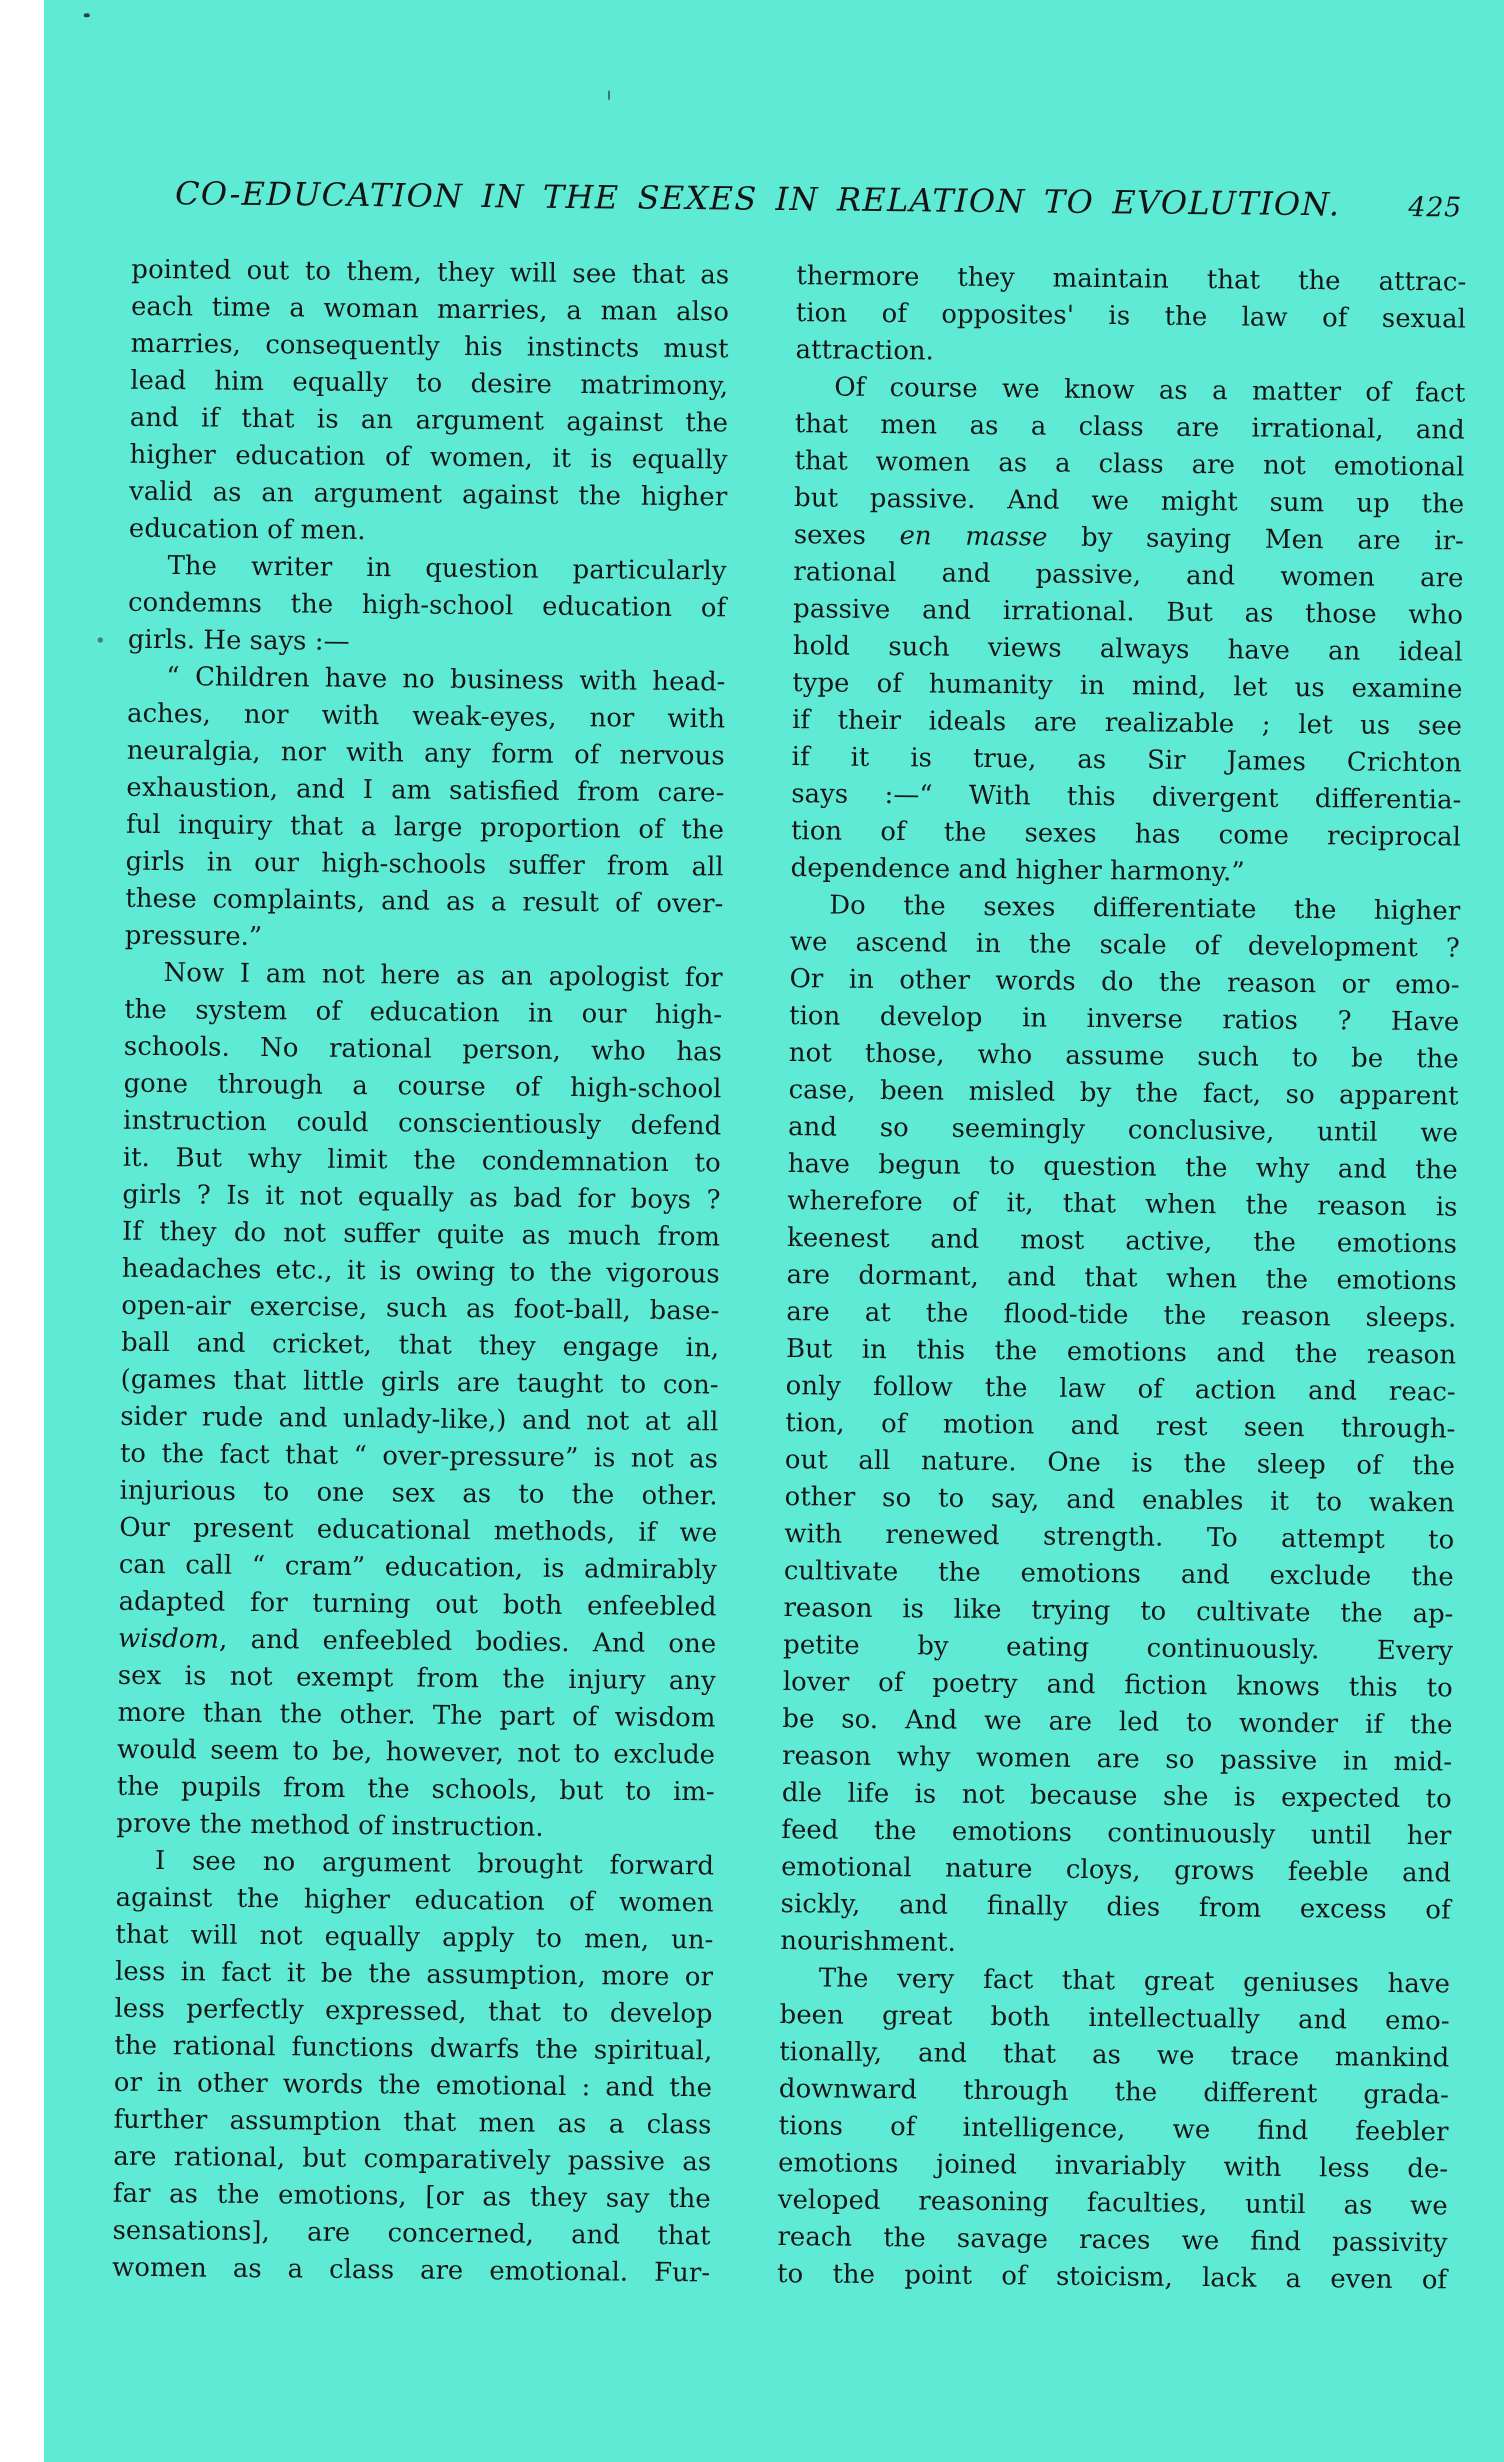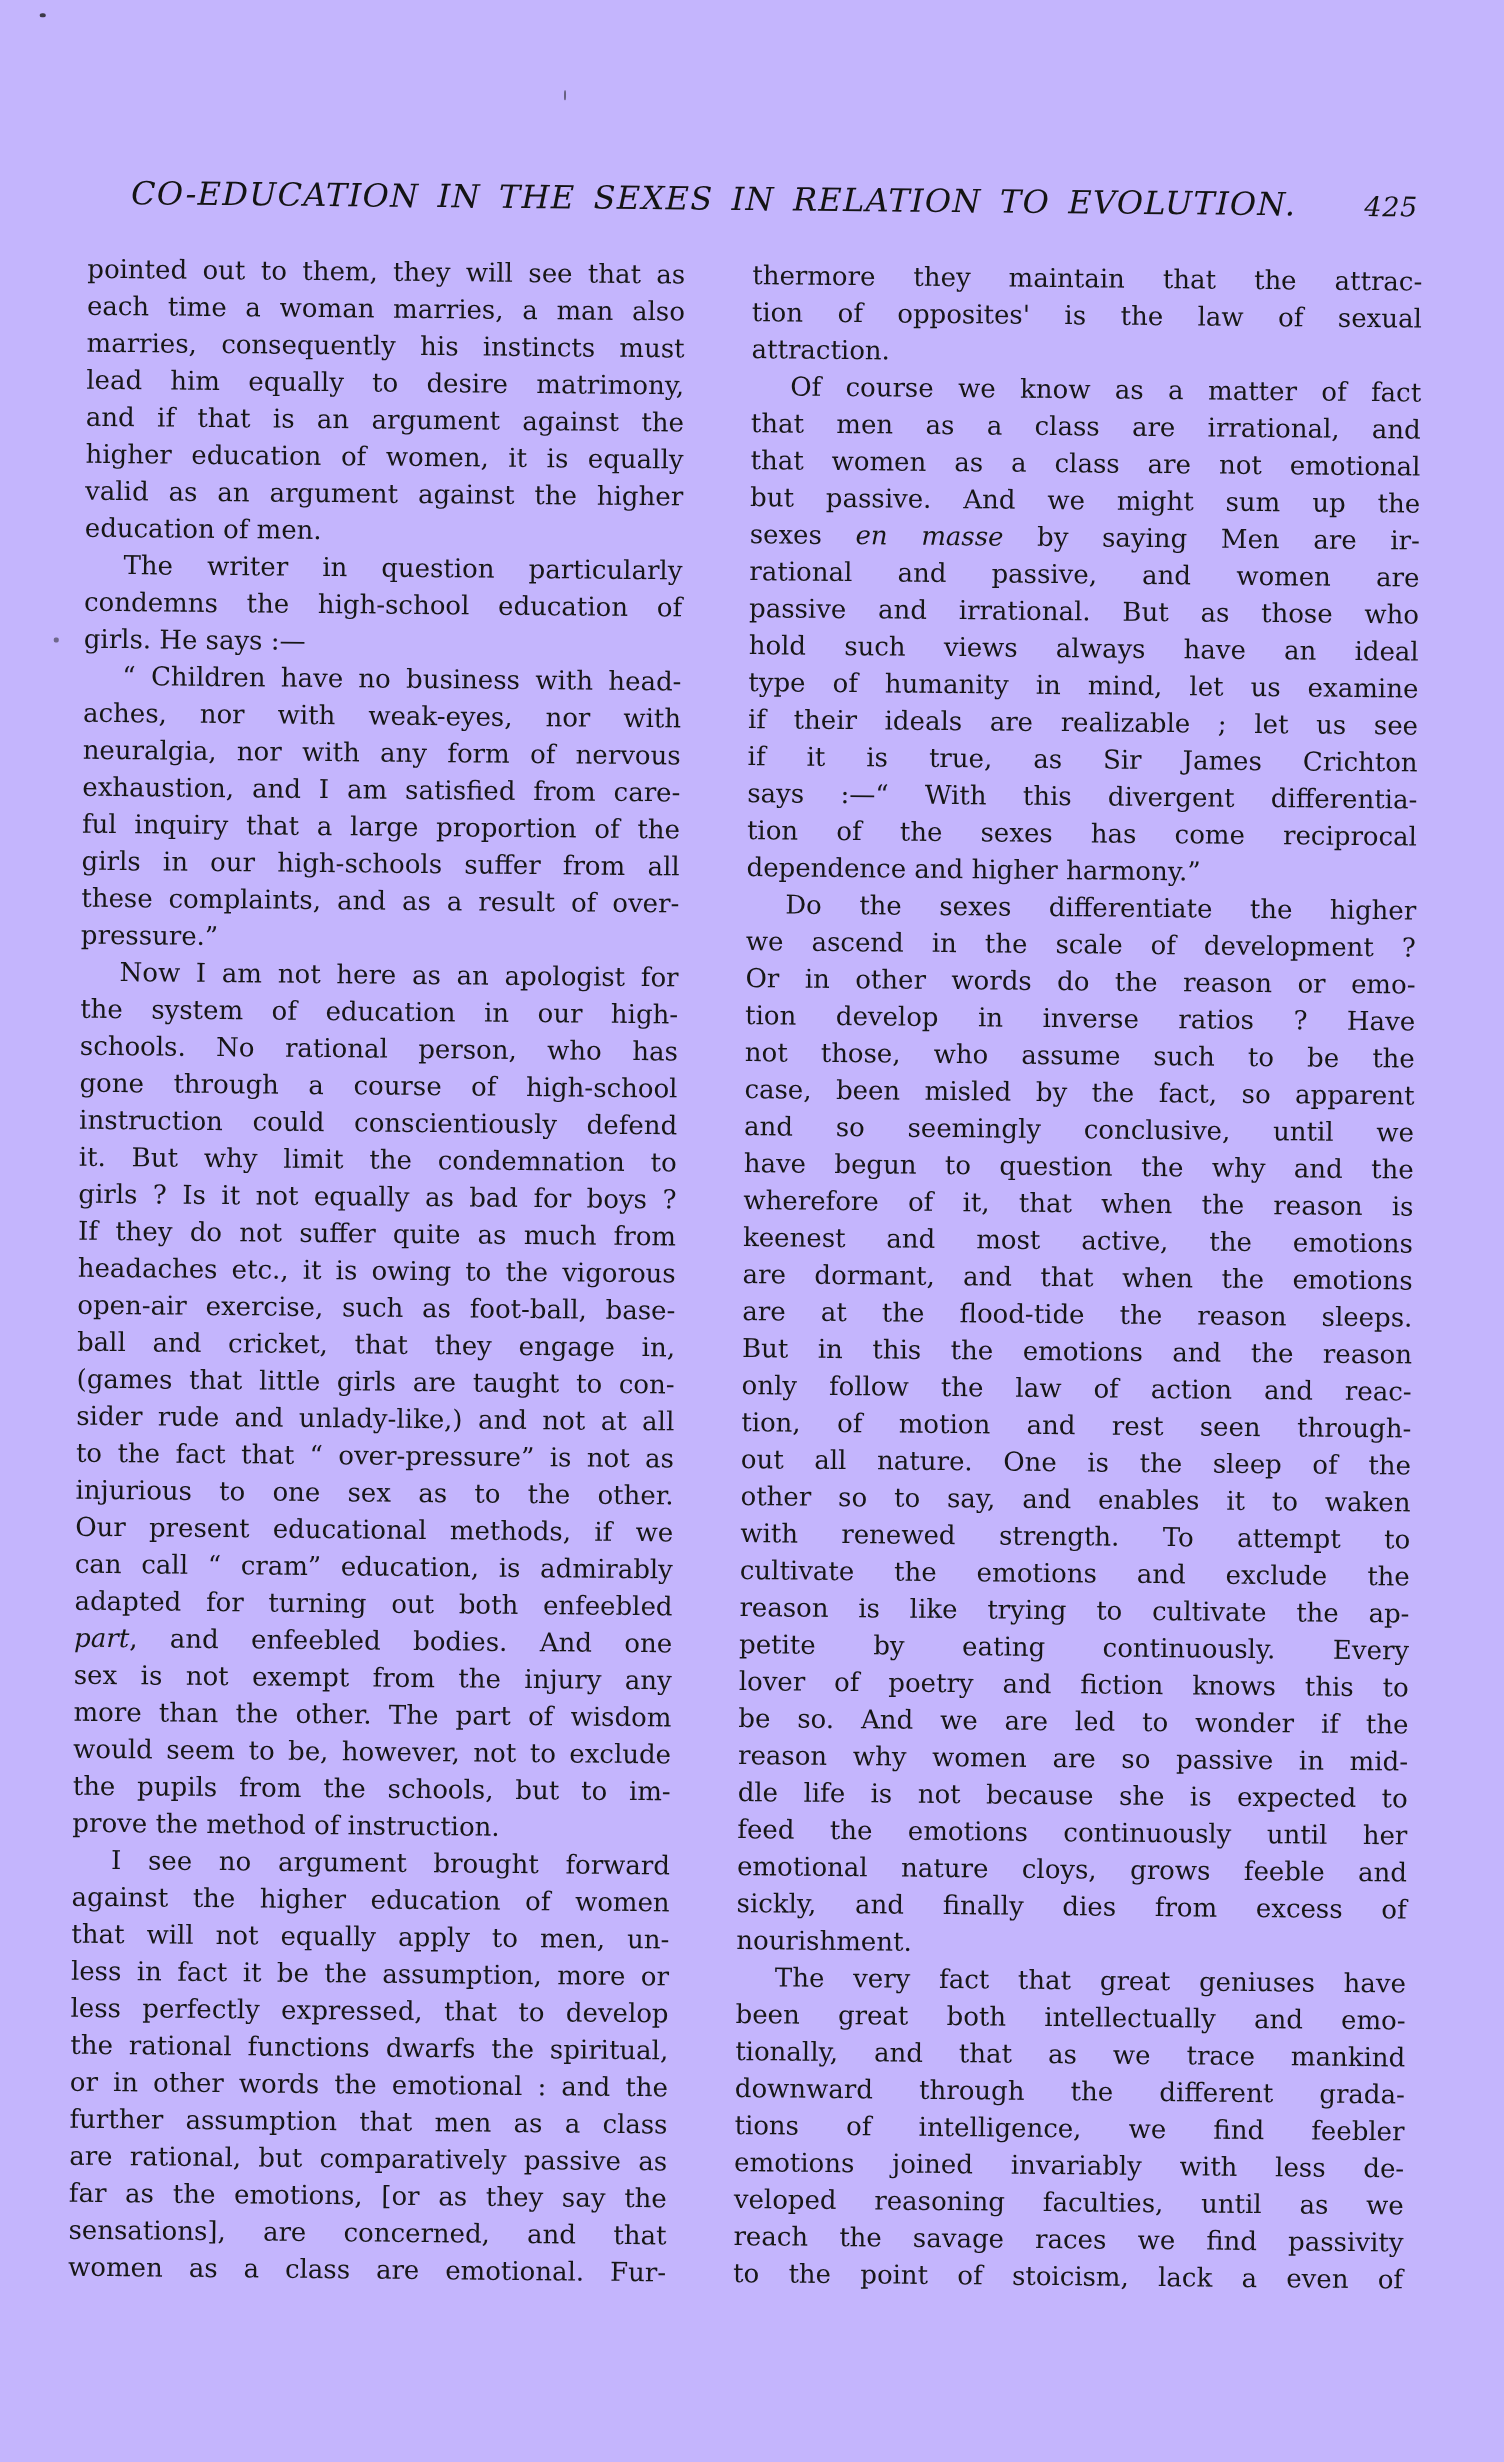--- a/index.html
+++ b/index.html
@@ -2,21 +2,21 @@
 <html style="font-size:10.8px"><head>
 <meta charset="utf-8">
 <style>
   html,body{margin:0;padding:0;}
   body{
     width:1504px;height:2462px;position:relative;overflow:hidden;
     background:#ffffff;
     font-family:"DejaVu Serif","Liberation Serif",serif;
   }
   .page{
-    position:absolute;inset:0;background:#c4b5fd;color:#161616;
+    position:absolute;inset:0;background:#5eead4;color:#161616;margin-left:44px;
   }
   .tilt{
     position:absolute;inset:0;
     transform:rotate(0.55deg);
     transform-origin:740px 202px;
   }
   .running-header{
     position:absolute;left:131px;top:180px;width:1287px;
     display:flex;justify-content:space-between;align-items:baseline;
     font-style:italic;font-size:32px;letter-spacing:1.3px;word-spacing:6.7px;
@@ -84,21 +84,21 @@
         <div class="line">headaches etc., it is owing to the vigorous</div>
         <div class="line">open-air exercise, such as foot-ball, base-</div>
         <div class="line">ball and cricket, that they engage in,</div>
         <div class="line">(games that little girls are taught to con-</div>
         <div class="line">sider rude and unlady-like,) and not at all</div>
         <div class="line">to the fact that “ over-pressure” is not as</div>
         <div class="line">injurious to one sex as to the other.</div>
         <div class="line">Our present educational methods, if we</div>
         <div class="line">can call “ cram” education, is admirably</div>
         <div class="line">adapted for turning out both enfeebled</div>
-        <div class="line"><i>part</i>, and enfeebled bodies.  And one</div>
+        <div class="line"><i>wisdom</i>, and enfeebled bodies.  And one</div>
         <div class="line">sex is not exempt from the injury any</div>
         <div class="line">more than the other.  The part of wisdom</div>
         <div class="line">would seem to be, however, not to exclude</div>
         <div class="line">the pupils from the schools, but to im-</div>
         <div class="line end">prove the method of instruction.</div>
         <div class="line indent">I see no argument brought forward</div>
         <div class="line">against the higher education of women</div>
         <div class="line">that will not equally apply to men, un-</div>
         <div class="line">less in fact it be the assumption, more or</div>
         <div class="line">less perfectly expressed, that to develop</div>

